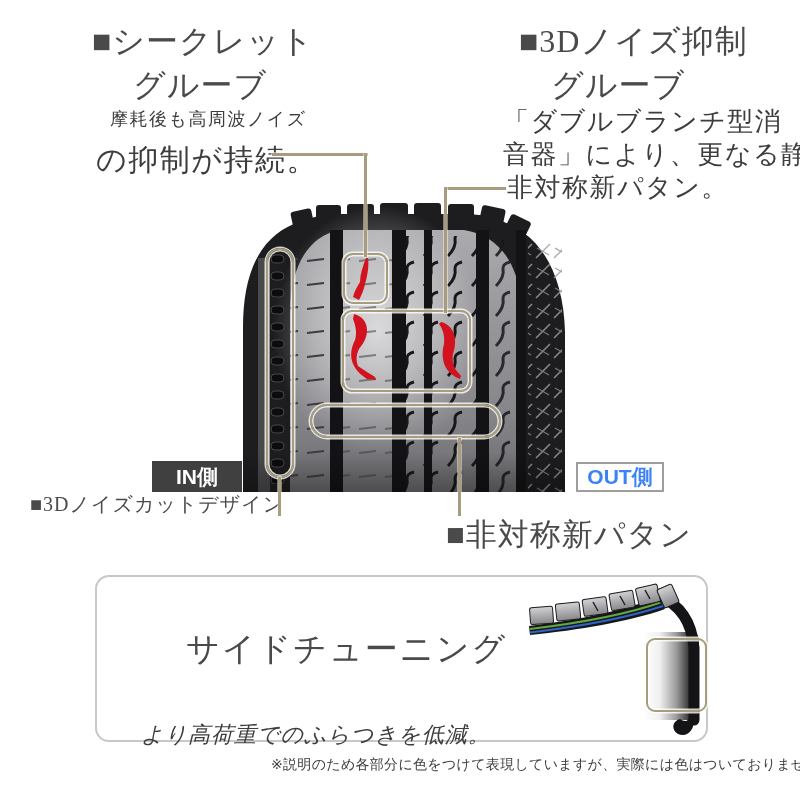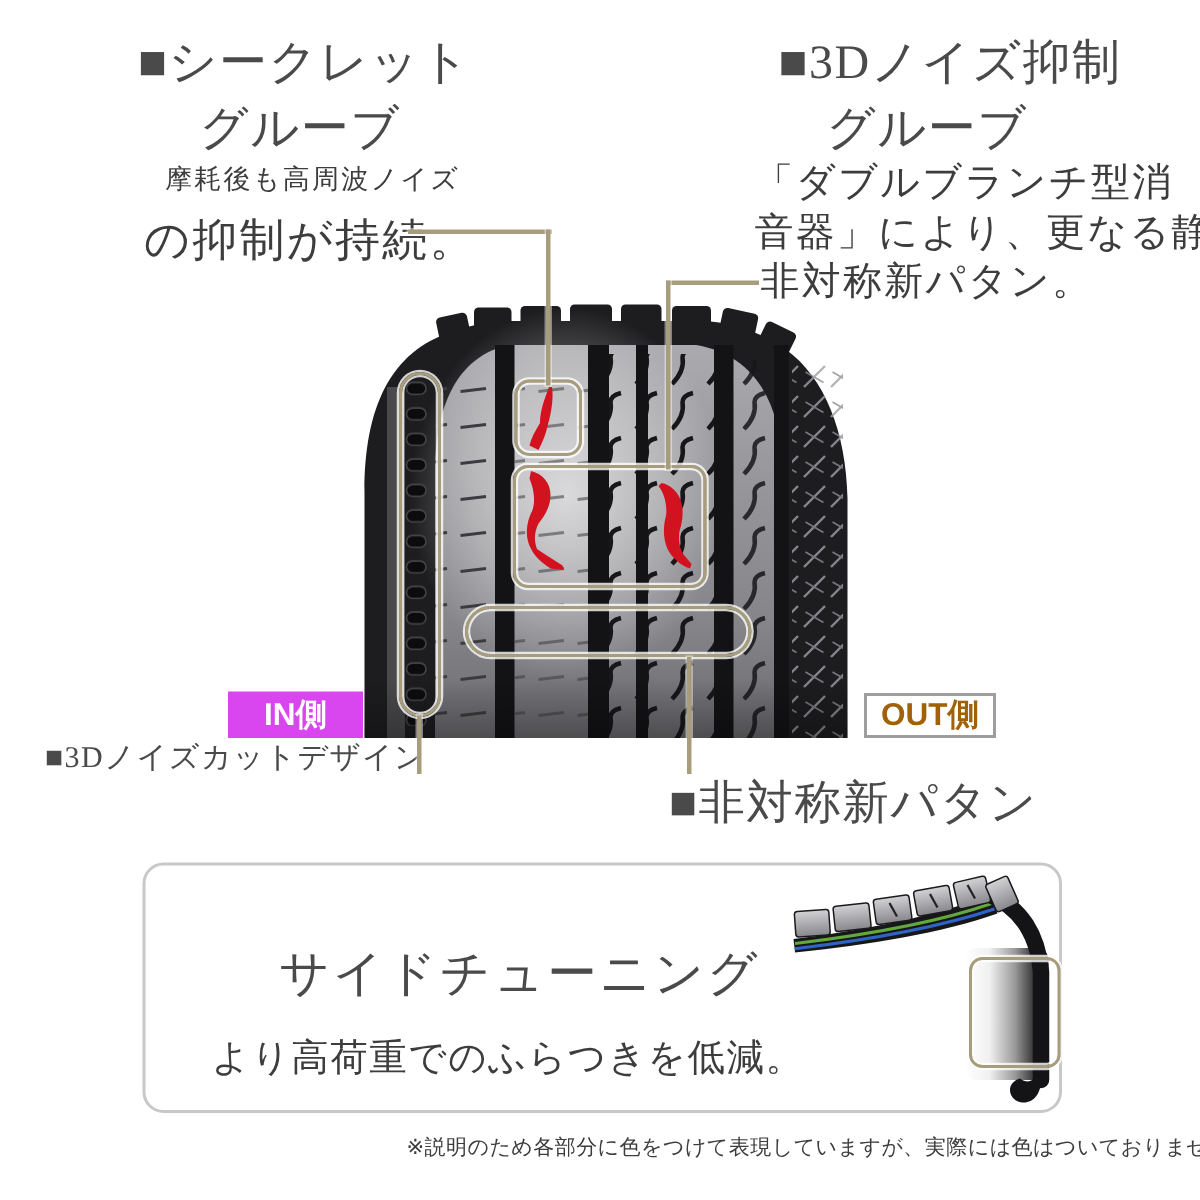--- a/index.html
+++ b/index.html
@@ -38,22 +38,22 @@
     z-index: 6;
   }
   .side-label {
     position: absolute;
     z-index: 8;
     font-weight: bold;
     font-size: 21px;
     text-align: center;
     white-space: nowrap;
   }
-  .in-label { background:#d946ef; color:#ffffff; line-height: 31px; }
-  .out-label { background:#ffffff; color:#a16207; border:2px solid #9e9e9e; line-height: 26px; }
+  .in-label { background:#404040; color:#ffffff; line-height: 31px; }
+  .out-label { background:#ffffff; color:#3b82f6; border:2px solid #9e9e9e; line-height: 26px; }
   .panel {
     position:absolute;
     border: 2px solid #c8c8c8;
     border-radius: 14px;
     background: #ffffff;
     z-index: 1;
   }
   .footnote {
     font-size: 14px;
     color: #3d3d3d;
@@ -180,21 +180,21 @@
 
   <div class="side-label in-label" style="left:152px; top:461px; width:90px; height:31px;">IN側</div>
   <div class="side-label out-label" style="left:576px; top:462px; width:88px; height:30px;">OUT側</div>
 
   <div class="abs title" style="left:30px; top:491px; font-size:20px;">■3Dノイズカットデザイン</div>
   <div class="abs title" style="left:446px; top:514px; font-size:31px;">■非対称新パタン</div>
 
   <div class="panel" style="left:95px; top:575px; width:613px; height:167px;"></div>
 
   <div class="abs title" style="left:186px; top:627px; font-size:33px; letter-spacing:2px; z-index:3;">サイドチューニング</div>
-  <div class="abs bodytext" style="left:141px; top:688px; font-size:25px; letter-spacing:1px; z-index:3;">より高荷重でのふらつきを低減。</div>
+  <div class="abs bodytext" style="left:141px; top:720px; font-size:22px; letter-spacing:1px; z-index:3;font-style:italic;">より高荷重でのふらつきを低減。</div>
 
   <svg class="abs" style="left:525px; top:580px; z-index:4;" width="185" height="162" viewBox="0 0 185 162">
     <defs>
       <linearGradient id="innerGrad" x1="0" y1="0" x2="1" y2="0">
         <stop offset="0" stop-color="#ffffff"></stop>
         <stop offset="0.3" stop-color="#f0f0f0"></stop>
         <stop offset="0.6" stop-color="#9a9a9a"></stop>
         <stop offset="0.88" stop-color="#1c1c1c"></stop>
         <stop offset="1" stop-color="#111111"></stop>
       </linearGradient>

